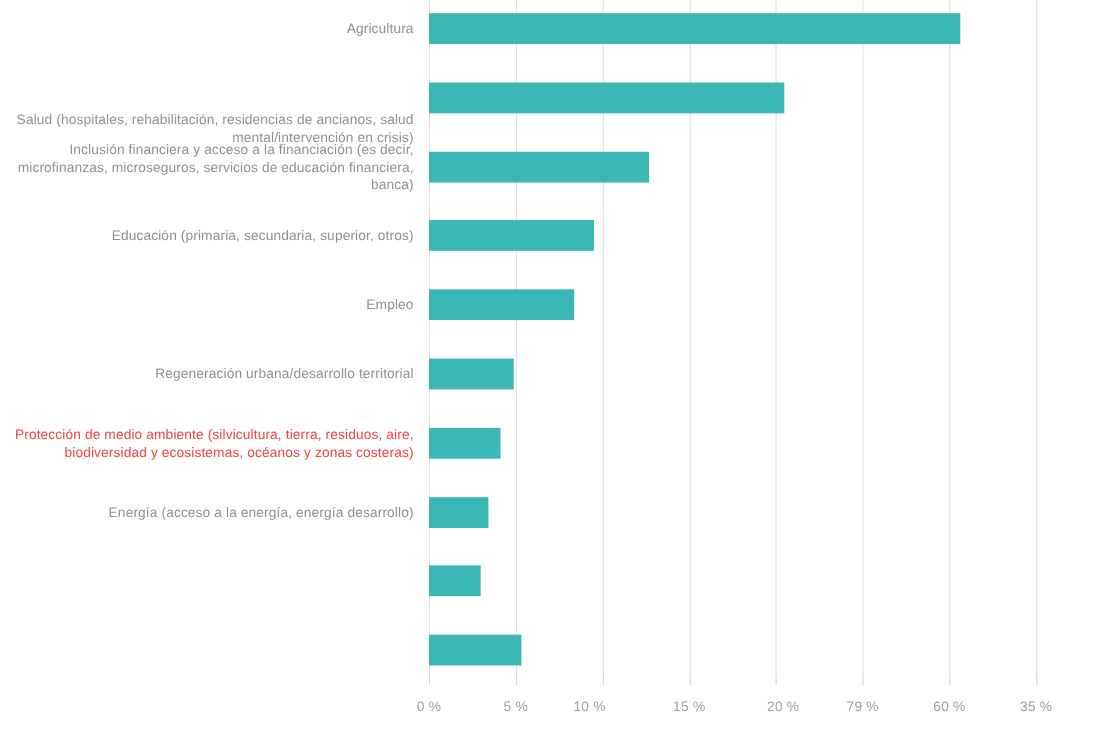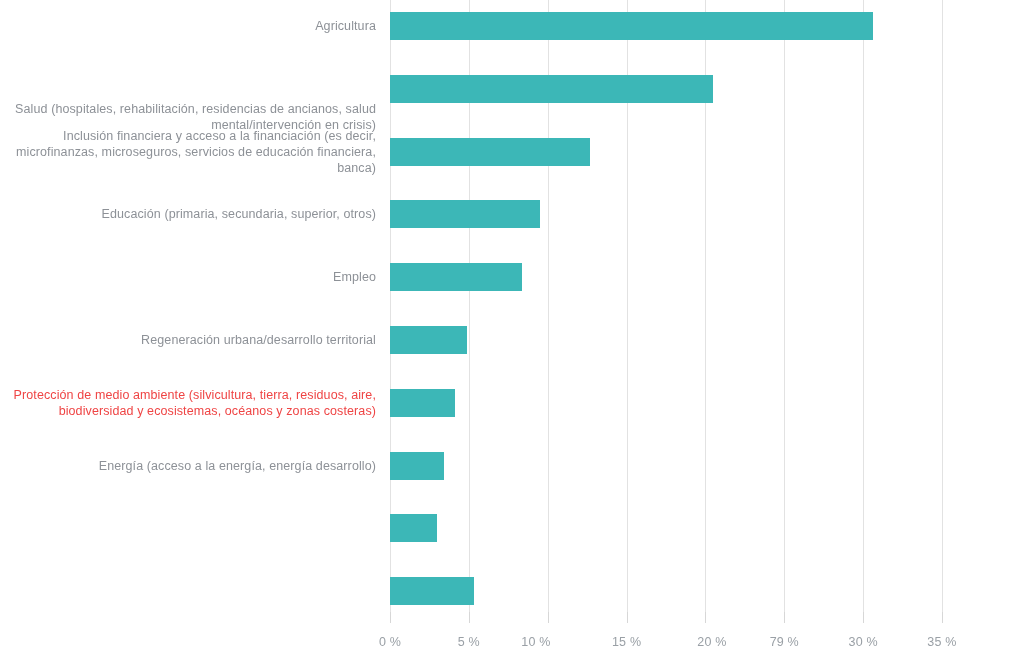--- a/index.html
+++ b/index.html
@@ -172,18 +172,18 @@
       <div class="tick-label" style="left: 78.8571px;">5 %</div>
       <div class="tick-mark" style="left: 157.714px;"></div>
       <div class="tick-label" style="left: 146px;">10 %</div>
       <div class="tick-mark" style="left: 236.571px;"></div>
       <div class="tick-label" style="left: 236.571px;">15 %</div>
       <div class="tick-mark" style="left: 315.429px;"></div>
       <div class="tick-label" style="left: 322px;">20 %</div>
       <div class="tick-mark" style="left: 394.286px;"></div>
       <div class="tick-label" style="left: 394.286px;">79 %</div>
       <div class="tick-mark" style="left: 473.143px;"></div>
-      <div class="tick-label" style="left: 473.143px;">30 %</div>
+      <div class="tick-label" style="left: 473.143px;">60 %</div>
       <div class="tick-mark" style="left: 552px;"></div>
       <div class="tick-label" style="left: 552px;">35 %</div>
     </div>
 
 </div>
 
 </body></html>

